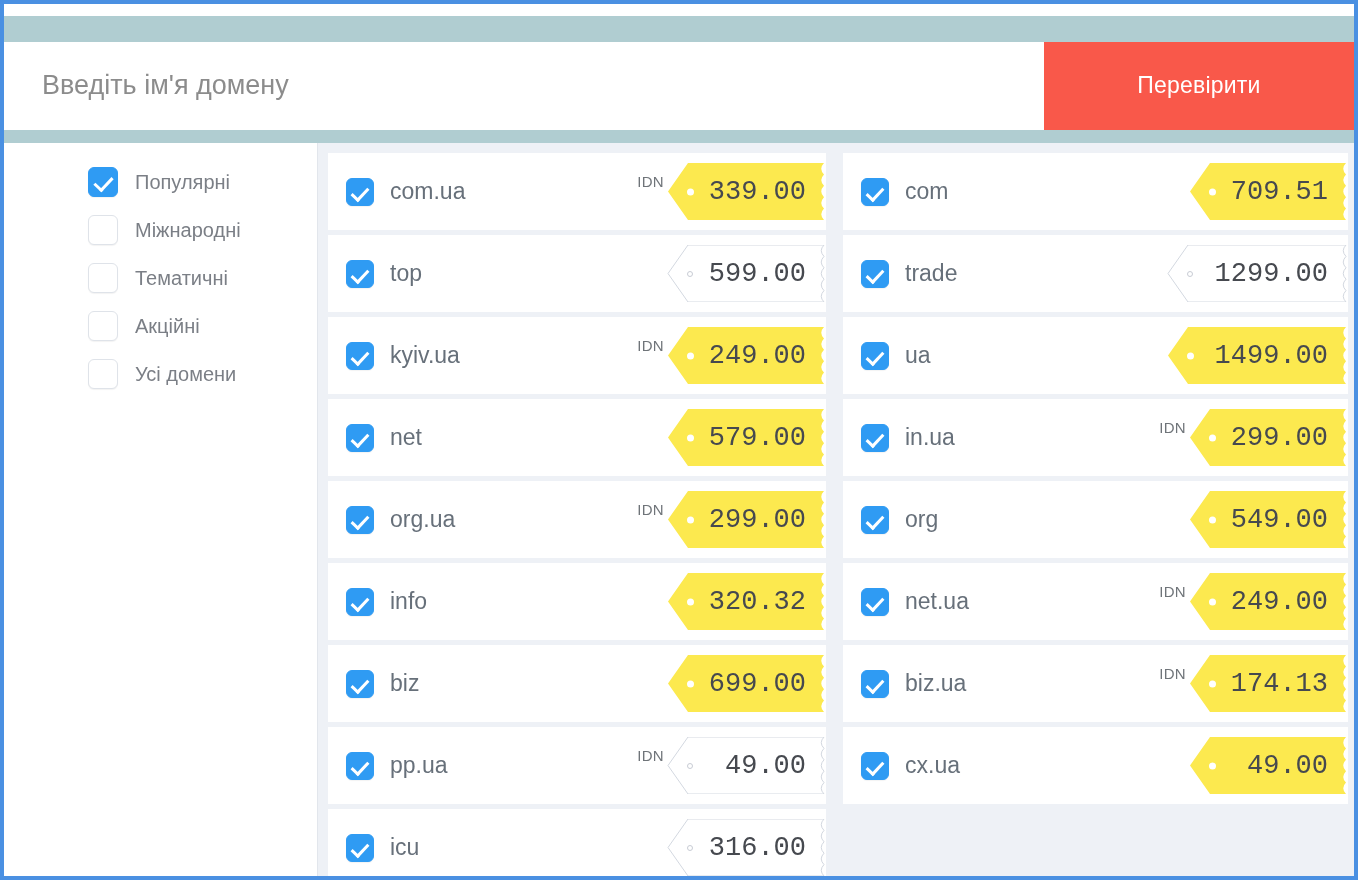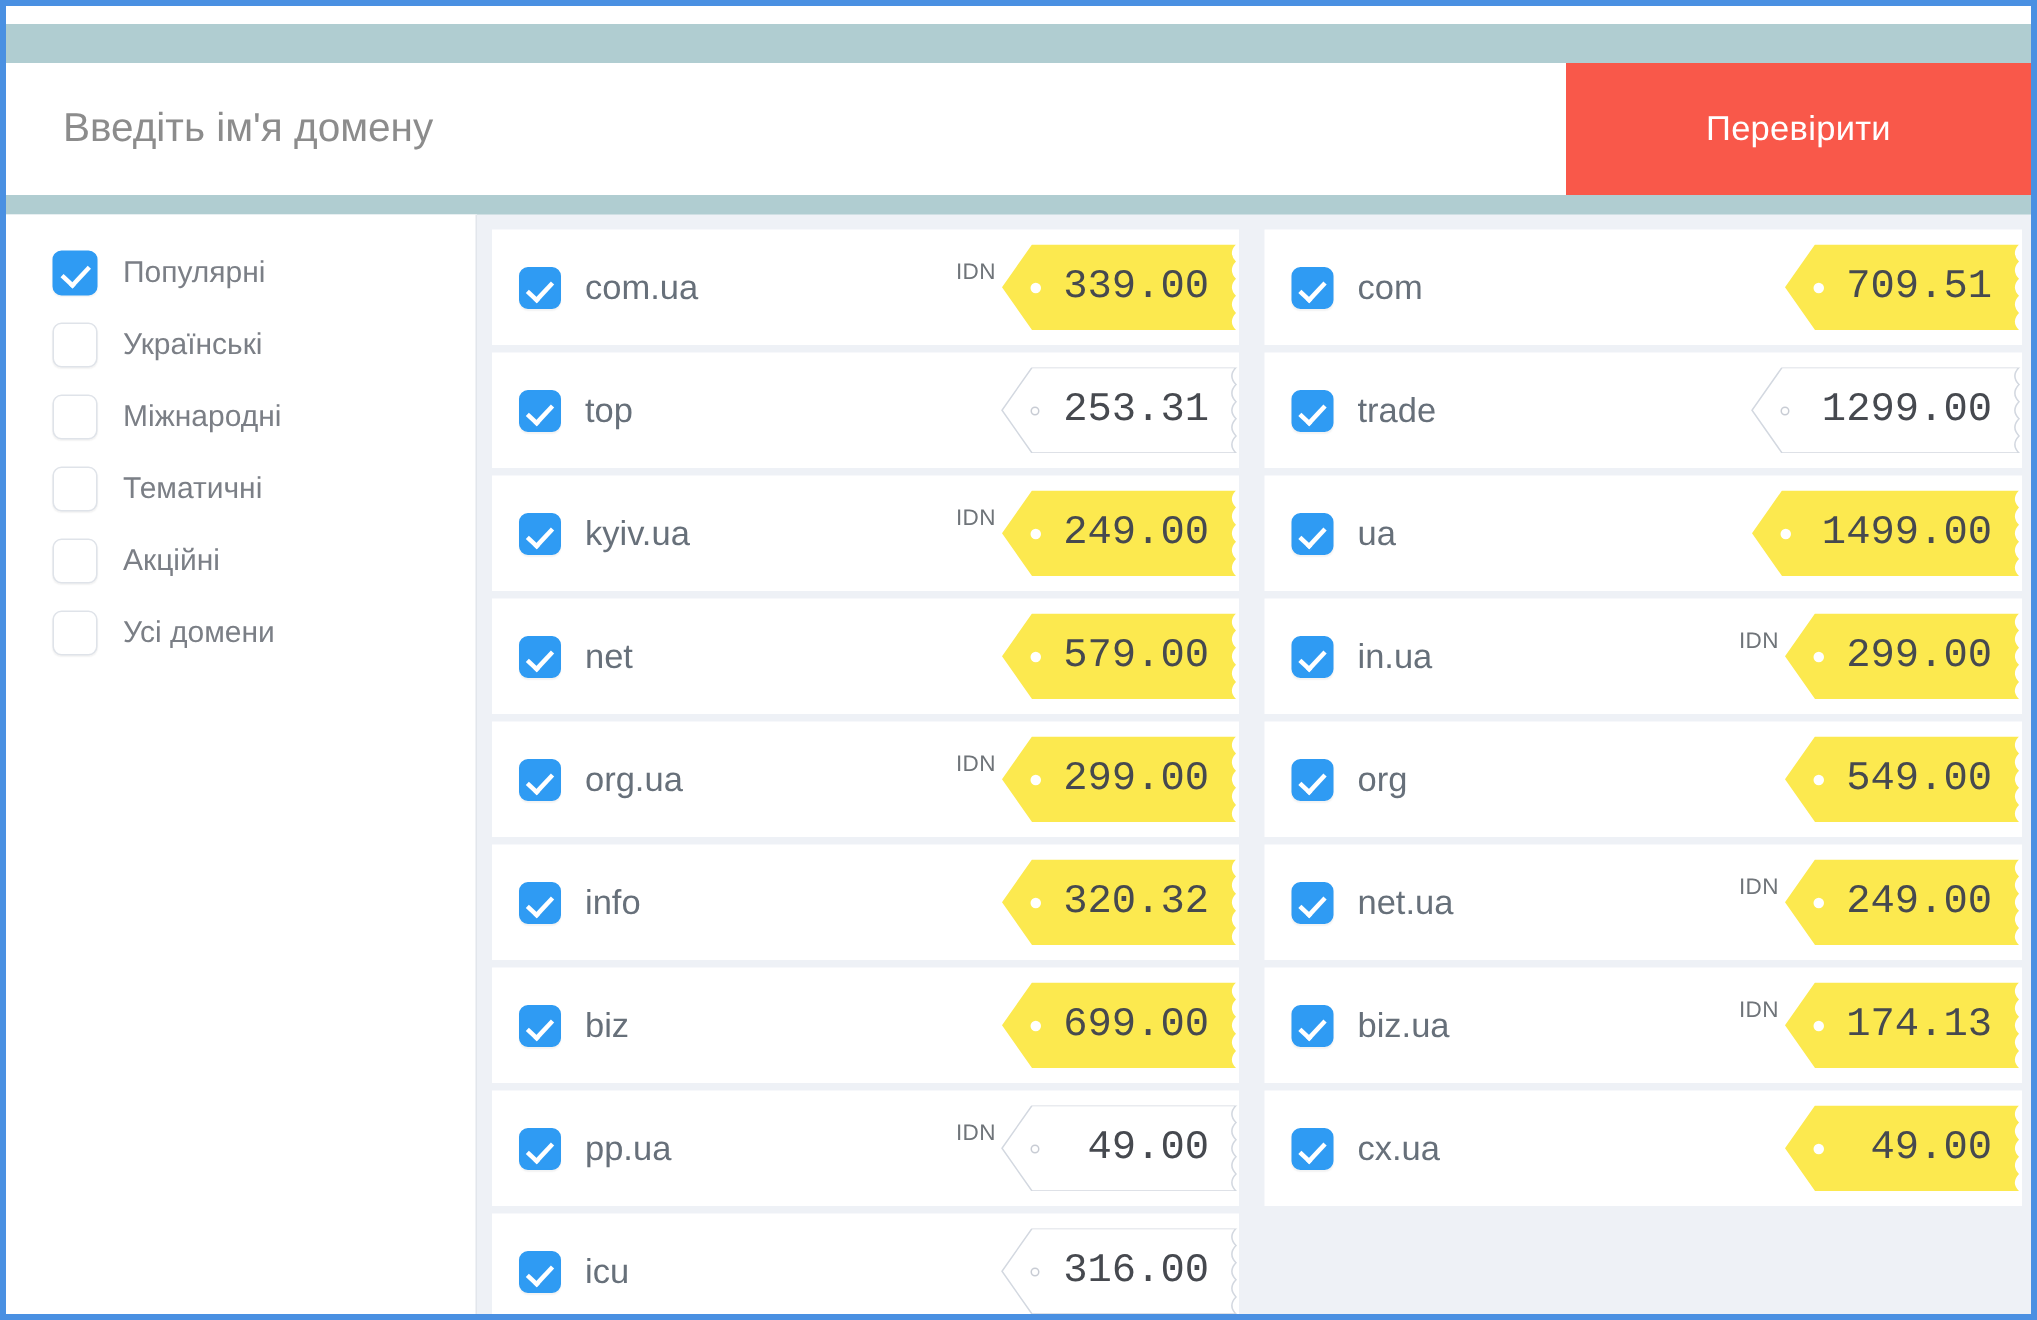--- a/index.html
+++ b/index.html
@@ -73,21 +73,21 @@
     width: 314px;
     min-width: 314px;
     background: #ffffff;
     border-right: 1px solid #e2e6ec;
     padding-top: 15px;
   }
   .filter-row {
     display: flex;
     align-items: center;
     height: 48px;
-    padding-left: 31px;
+    padding-left: 84px;
     cursor: pointer;
   }
   .cb {
     width: 30px; height: 30px;
     border-radius: 6px;
     flex: 0 0 auto;
     position: relative;
     background: #ffffff;
     border: 1px solid #dfe3e9;
     box-shadow: 0 1px 1px rgba(0,0,0,.05);
@@ -210,24 +210,20 @@
   <div class="body-area">
 
     <div class="sidebar">
       <div id="sidebar-list">
           <div class="filter-row">
             <span class="cb checked"></span>
             <span class="filter-label">Популярні</span>
           </div>
           <div class="filter-row">
             <span class="cb"></span>
-            <span class="filter-label">Українські</span>
-          </div>
-          <div class="filter-row">
-            <span class="cb"></span>
             <span class="filter-label">Міжнародні</span>
           </div>
           <div class="filter-row">
             <span class="cb"></span>
             <span class="filter-label">Тематичні</span>
           </div>
           <div class="filter-row">
             <span class="cb"></span>
             <span class="filter-label">Акційні</span>
           </div>
@@ -260,21 +256,21 @@
             <span class="cb checked"></span>
             <span class="domain-name">top</span>
             <span class="price-wrap">
               <span class="tag white" style="width:160px">
                 <span class="tag-bg">
                   <svg viewBox="0 0 160 57" preserveAspectRatio="none" xmlns="http://www.w3.org/2000/svg">
                     <path d="M 158 0 L 22 0 L 2 28.5 L 22 57 L 158 57 Q 152.5 51.3 158 45.6 Q 152.5 39.900000000000006 158 34.2 Q 152.5 28.5 158 22.799999999999997 Q 152.5 17.099999999999998 158 11.399999999999999 Q 152.5 5.699999999999999 158 0 Z" fill="#ffffff" stroke="#d3d8e0" stroke-width="1"></path>
                   </svg>
                 </span>
                 <span class="hole"></span>
-                <span class="tag-val">253.31</span>
+                <span class="tag-val">599.00</span>
               </span>
             </span>
           </div>
           <div class="domain-row">
             <span class="cb checked"></span>
             <span class="domain-name">kyiv.ua</span>
             <span class="price-wrap">
               <span class="idn">IDN</span>
               <span class="tag yellow" style="width:160px">
                 <span class="tag-bg">

